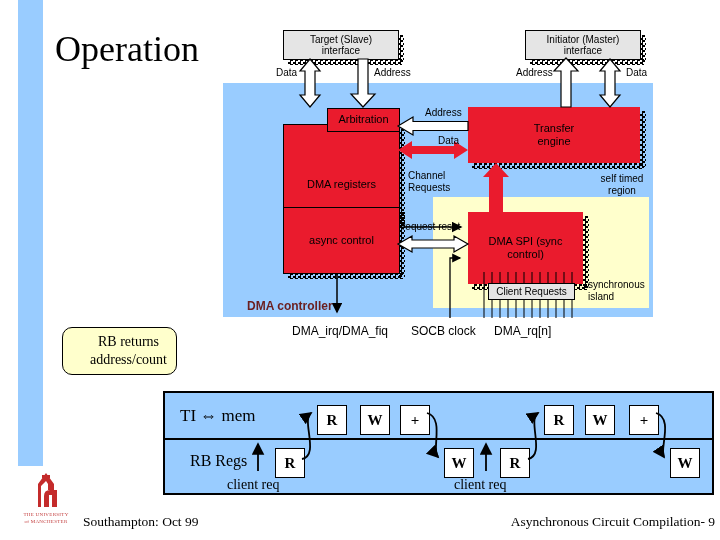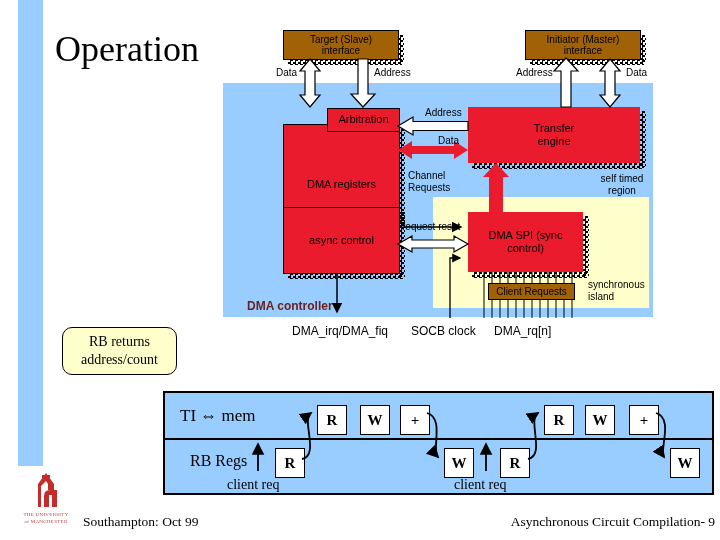--- a/index.html
+++ b/index.html
@@ -6,41 +6,41 @@
   .slide{position:relative;width:720px;height:540px;background:#fff;overflow:hidden;
          font-family:"Liberation Sans",sans-serif;color:#000;}
   .abs{position:absolute;}
   
   .left-bar{left:18px;top:0;width:25px;height:466px;background:#99CCFF;}
   .blue-region{left:223px;top:83px;width:430px;height:234px;background:#99CCFF;z-index:1;}
   .yellow-region{left:433px;top:197px;width:216px;height:111px;background:#FFFFCC;z-index:2;}
   .bottom-box{left:163px;top:391px;width:547px;height:100px;background:#99CCFF;border:2px solid #000;z-index:1;}
   
   .box{position:absolute;display:flex;align-items:center;justify-content:center;text-align:center;z-index:3;}
-  .whitebox{background:#a16207;border:1px solid #000;font-size:10px;line-height:1.15;}
+  .whitebox{background:#e5e5e5;border:1px solid #000;font-size:10px;line-height:1.15;}
   .redbox{background:#EA1B2D;font-size:11px;line-height:1.2;}
   .bordered{border:1px solid #000;}
   
   .shd::after,.shd-r::after{content:"";position:absolute;top:4px;right:-6px;width:6px;height:100%;
      background-image:conic-gradient(#000 0 90deg,transparent 90deg 180deg,#000 180deg 270deg,transparent 270deg);
      background-size:5px 5px;}
   .shd::before{content:"";position:absolute;left:4px;bottom:-6px;width:100%;height:6px;
      background-image:conic-gradient(#000 0 90deg,transparent 90deg 180deg,#000 180deg 270deg,transparent 270deg);
      background-size:5px 5px;}
   
   .lbl{position:absolute;font-size:10px;white-space:nowrap;z-index:6;}
   .wrap{white-space:normal;line-height:1.15;}
   .title{position:absolute;left:55px;top:6px;font:400 36px/1.1 "Liberation Serif","DejaVu Serif",serif;z-index:6;}
   .controller-lbl{font-weight:bold;font-size:12px;color:#6B1F1F;margin-left:15px;}
   .port-lbl{font-size:12px;}
   svg.overlay{position:absolute;left:0;top:0;z-index:4;pointer-events:none;}
   .client-req-box{left:488px;top:283px;width:85px;height:15px;font-size:10px;z-index:5;}
   
   .note{position:absolute;left:62px;top:327px;width:113px;height:46px;background:#FFFFCC;border:1.5px solid #000;
-        border-radius:10px;display:flex;align-items:center;justify-content:center;text-align:center;
+        border-radius:10px;display:flex;align-items:center;justify-content:flex-end;text-align:center;
         font:14px/1.3 "Liberation Serif","DejaVu Serif",serif;z-index:3;}
   
   .tl-lbl{position:absolute;font-family:"Liberation Serif","DejaVu Serif",serif;white-space:nowrap;}
   .op{position:absolute;width:28px;height:28px;background:#fff;border:1.5px solid #000;display:flex;
       align-items:center;justify-content:center;font:bold 15px "Liberation Serif","DejaVu Serif",serif;}
   .divider{position:absolute;left:0;top:45px;width:100%;height:2px;background:#000;}
   
   .footer{position:absolute;top:514px;font:13.5px "Liberation Serif","DejaVu Serif",serif;z-index:6;}
   .logo{position:absolute;left:22px;top:470px;width:48px;z-index:6;text-align:center;}
   .logo-text{font:5px/1.3 "Liberation Serif",serif;color:#C23B3B;letter-spacing:.3px;}
@@ -68,21 +68,21 @@
   </div>
   <div class="box redbox bordered shd" style="left:283px;top:207px;width:115px;height:65px;">
     <span>async control</span>
   </div>
   <div class="box redbox bordered" style="left:327px;top:108px;width:71px;height:22px;">
     <span>Arbitration</span>
   </div>
   <div class="box redbox shd" style="left:468px;top:107px;width:172px;height:56px;">
     <span style="width:60px">Transfer engine</span>
   </div>
-  <div class="box redbox shd" style="left:468px;top:212px;width:115px;height:60px;">
+  <div class="box redbox shd" style="left:468px;top:212px;width:115px;height:72px;">
     <span style="width:82px">DMA SPI (sync control)</span>
   </div>
 
   <svg class="overlay" width="720" height="540">
     <defs>
       <marker id="ah" markerWidth="8" markerHeight="8" refX="6" refY="3.5" orient="auto">
         <path d="M0,0 L7,3.5 L0,7 z" fill="#000"></path>
       </marker>
     </defs>
 

